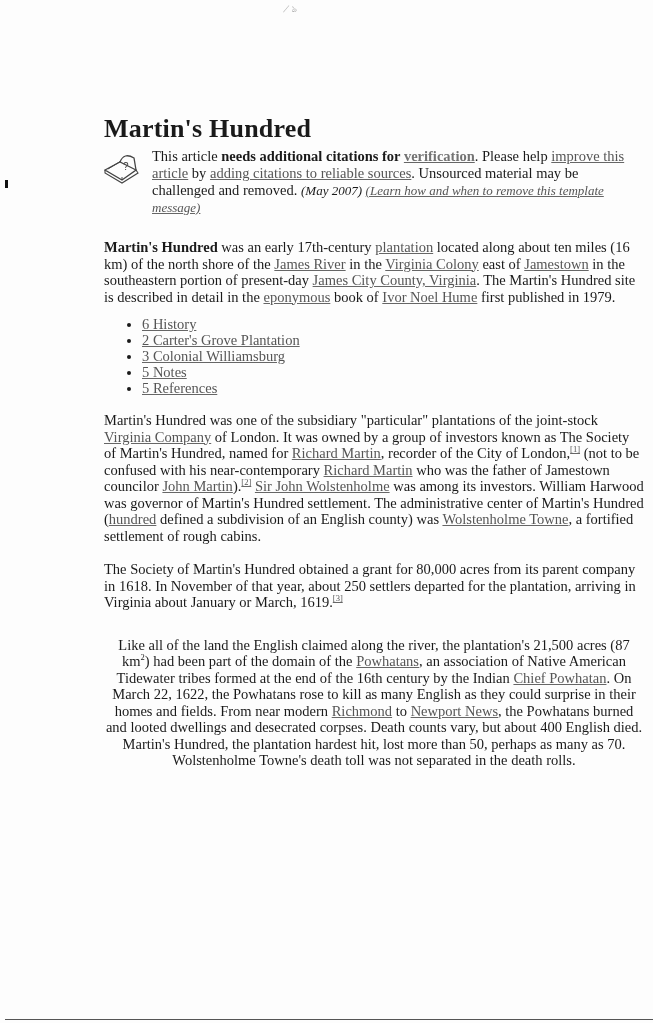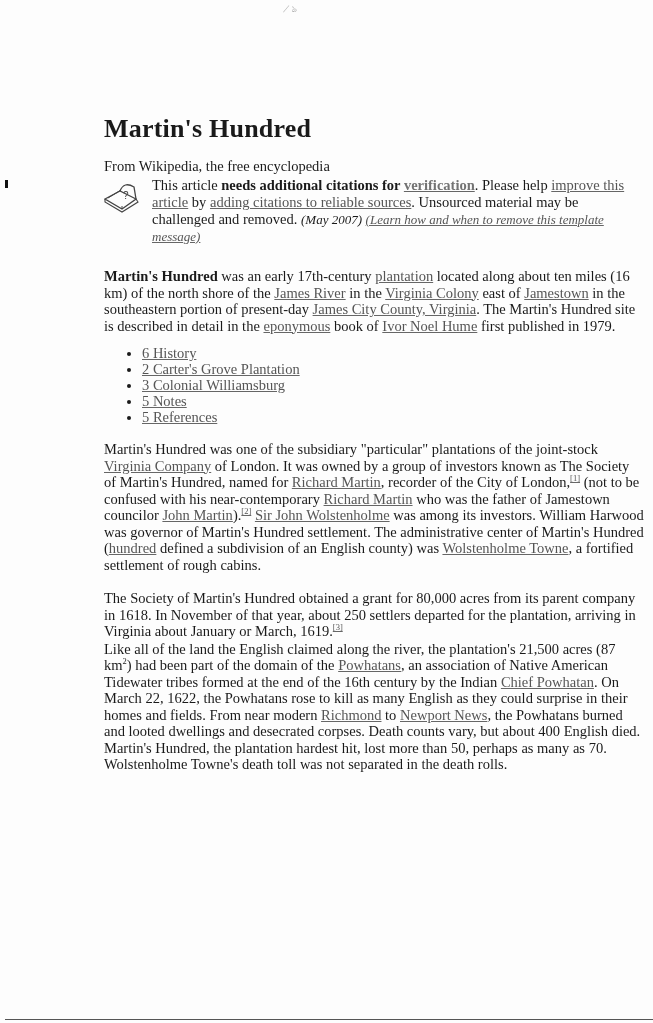--- a/index.html
+++ b/index.html
@@ -19,33 +19,32 @@
   .link.dark { color: #737373; }
   p { font-size: 14.5px; line-height: 16.5px; margin: 0; }
   .lead { margin-top: 23px; }
   h2 { font-size: 20px; font-weight: bold; margin: 0; line-height: 26px; }
   .contents-h { margin-top: 13px; }
   ul.toc { margin: 11px 0 0 0; padding-left: 38px; font-size: 14.5px; line-height: 16px; }
   ul.toc li { list-style: disc; }
   .history-h { margin-top: 14px; }
   .p1 { margin-top: 16px; }
   .p2 { margin-top: 17px; }
-  .p3 { margin-top: 1px; }
+  .p3 { margin-top: 26px; text-align: center; }
   sup { font-size: 8.5px; line-height: 0; vertical-align: 6px; color: #555; }
   .bottom-rule { position: absolute; left: 5px; right: 0; top: 1019px; height: 1px; background: #555; }
 </style>
 </head>
 <body>
 
 <div class="scan-mark">⟋ ঌ</div>
 <div class="edge-mark"></div>
 
 <div class="page">
   <h1>Martin's Hundred</h1>
-  <div class="from">From Wikipedia, the free encyclopedia</div>
 
   <div class="ambox">
     <svg class="ambox-icon" viewBox="0 0 42 34">
       <path d="M3 20 L18 12 L34 20 L20 30 Z" fill="none" stroke="#444" stroke-width="1.3"></path>
       <path d="M6 19 L19 11 M20 30 L20 27" stroke="#444" stroke-width="1"></path>
       <path d="M18 12 Q22 2 32 8 L34 20" fill="none" stroke="#444" stroke-width="1.3"></path>
       <path d="M3 20 L3 23 L20 33 L36 23 L34 20" fill="none" stroke="#444" stroke-width="1.1"></path>
       <text x="21" y="20" font-size="10" font-family="Liberation Sans, sans-serif" fill="#444">?</text>
     </svg>
     <span>This article </span><b>needs additional citations for </b><b><a class="link dark">verification</a></b><span>. Please help </span><a class="link">improve this article</a><span> by </span><a class="link">adding citations to reliable sources</a><span>. Unsourced material may be challenged and removed. </span><span class="small">(May 2007)</span> <a class="link small">(Learn how and when to remove this template message)</a>

